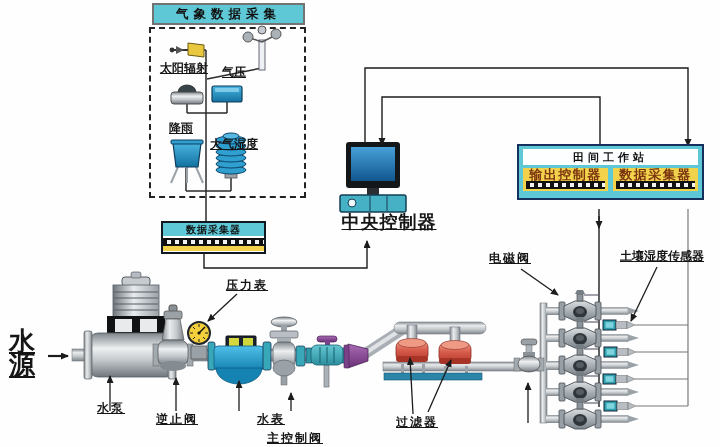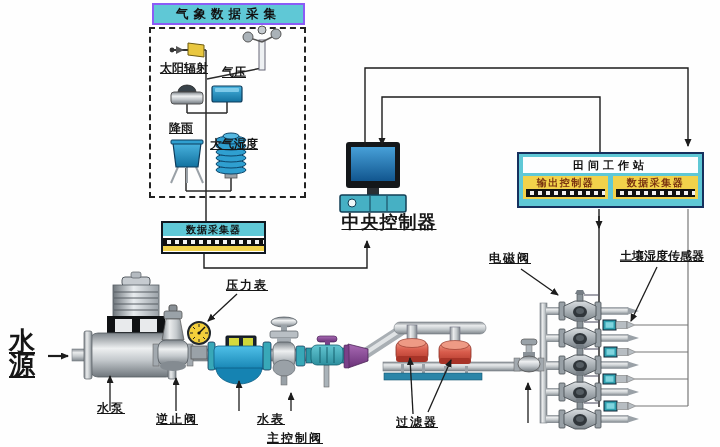--- a/index.html
+++ b/index.html
@@ -8,37 +8,37 @@
   .abs{position:absolute;}
   svg{position:absolute;left:0;top:0;}
   
   .lbl{position:absolute;font-weight:bold;color:#161616;text-align:center;line-height:1.1;text-decoration:underline;}
   .lbl-12{font-size:12px;}
   .lbl-125{font-size:12px;letter-spacing:2px;}
   .lbl-cc{font-size:18px;letter-spacing:1px;margin-left:9px;}
   .lbl-src{font-size:26px;line-height:24px;white-space:pre;letter-spacing:0;}
   
   .wx-header{position:absolute;left:152px;top:3px;width:153px;height:22px;background:#5fc8d6;
-             border:2px solid #8b5cf6;box-sizing:border-box;display:flex;align-items:center;justify-content:center;
+             border:2px solid #737373;box-sizing:border-box;display:flex;align-items:center;justify-content:center;
              font-weight:bold;font-size:12.5px;letter-spacing:5px;}
   .wx-dashed{position:absolute;left:149px;top:27px;width:157px;height:171px;border:2px dashed #222;box-sizing:border-box;}
   
   .wc{position:absolute;left:161px;top:221px;width:105px;height:33px;border:2px solid #101820;background:#fff;box-sizing:border-box;}
   .wc .band{height:13px;background:#5fc8d6;text-align:center;font-weight:bold;font-size:10px;letter-spacing:1px;line-height:13px;}
   .tstrip{height:4px;background:repeating-linear-gradient(90deg,#111 0 4px,#f2f2f2 4px 8px);
           border-top:2px solid #111;border-bottom:2px solid #111;}
   .wc .gap{height:2px;background:#fff;}
   .wc .yellow{height:5px;background:#f2d24b;}
   
-  .fs{position:absolute;left:517px;top:152px;width:187px;height:56px;background:#5fc8d6;
+  .fs{position:absolute;left:517px;top:144px;width:187px;height:56px;background:#5fc8d6;
       border:2.5px solid #16305e;box-sizing:border-box;}
   .fs .title{position:absolute;left:4px;right:4px;top:3px;height:16px;background:#fdfeff;
              text-align:center;font-weight:bold;font-size:11px;letter-spacing:4px;line-height:16px;}
   .fs .col{position:absolute;top:22px;width:85px;background:#f2d24b;}
-  .fs .col .clabel{height:13px;text-align:center;font-weight:bold;font-size:10px;letter-spacing:1.5px;
+  .fs .col .clabel{height:13px;text-align:center;font-weight:bold;font-size:13px;letter-spacing:1.5px;
                    line-height:13px;color:#7a3410;}
   .fs .col .tstrip{margin:0 3px 2px 3px;}
 </style>
 </head>
 <body>
 
 <div class="canvas">
 
   <div class="wx-dashed"></div>
 

